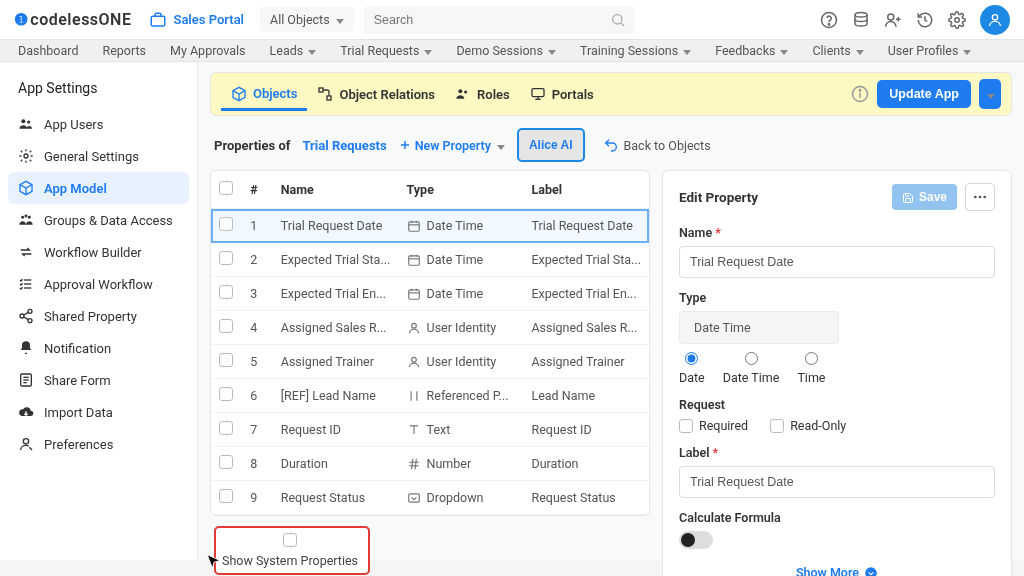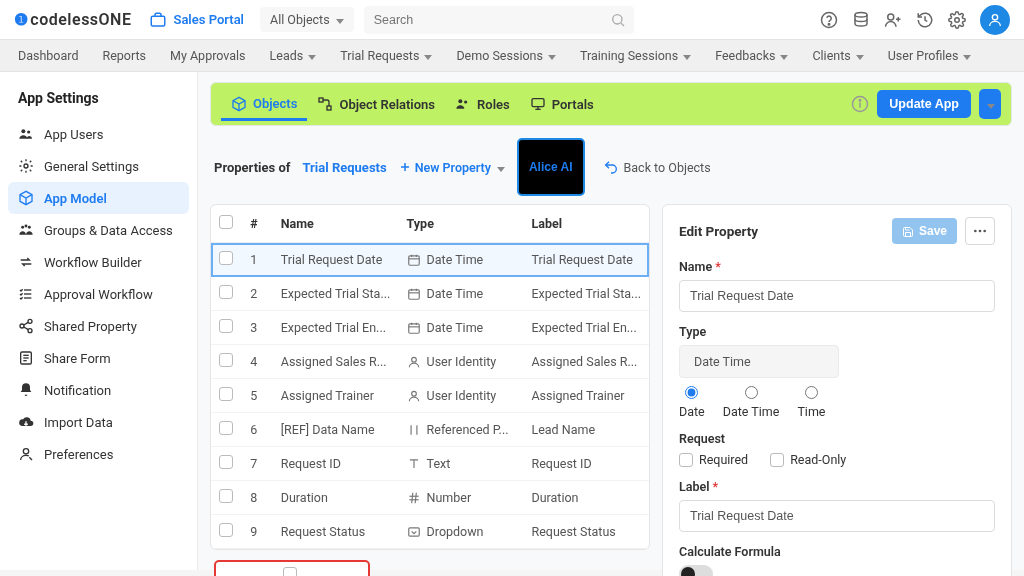--- a/index.html
+++ b/index.html
@@ -12,46 +12,46 @@
   .portal-selector svg { margin-right:6px;}
   .dropdown-chip { display:flex; align-items:center; background:#f7f7f7; padding:5px 10px; border-radius:4px; margin-left:16px; font-size:12.5px; color:#555; cursor:pointer;text-align:center;}
   .search-wrap { margin-left:10px; flex:0 0 270px;}
   .search-wrap .search { width:100%; border:none; background:#f7f7f7; padding:7px 30px 7px 10px; border-radius:4px; font-size:12.5px;}
   .search-wrap { position:relative;}
   .search-wrap .sicon{position:absolute; right:8px; top:6px; color:#aaa;}
   .topbar-right { margin-left:auto; display:flex; align-items:center; gap:14px; color:#555;}
   .avatar-circle{ width:30px; height:30px; border-radius:50%; background:#1e88e5; display:flex; align-items:center; justify-content:center; color:#fff;}
   .ticon{ width:18px; height:18px; color:#666; cursor:pointer;}
 
-  .navbar{ background:#f0f0f0; height:32px; display:flex; align-items:center; padding:0 18px; gap:24px; border-bottom:1px solid #e3e3e3;}
+  .navbar{ background:#f0f0f0; height:22px; display:flex; align-items:center; padding:0 18px; gap:24px; border-bottom:1px solid #e3e3e3;}
   .navbar a{ font-size:12.5px; color:#555; text-decoration:none; display:flex; align-items:center; gap:3px; cursor:pointer;}
   .caret::after{content:""; display:inline-block; border-left:4px solid transparent; border-right:4px solid transparent; border-top:5px solid #888; margin-left:2px;}
 
   .page { display:flex; height:calc(576px - 40px - 38px); }
   .sidebar{ width:198px; background:#fff; border-right:1px solid #eaeaea; padding:16px 8px;}
-  .sidebar h3{ font-size:14px; font-weight:700; padding:2px 10px 12px; color:#222;}
+  .sidebar h3{ font-size:14px; font-weight:400; padding:2px 10px 12px; color:#222;}
   .side-item{ display:flex; align-items:center; gap:10px; padding:8px 10px; font-size:13px; color:#333; border-radius:6px; cursor:pointer;}
   .side-item.active{ background:#e8f1fe; color:#1e7cf0; font-weight:600;}
   .side-item svg{ width:16px; height:16px; flex-shrink:0;}
 
   .main{ flex:1; padding:10px 12px 12px; background:#f8f9fa; min-width:0;}
-  .tabbar{ background:#bef264; border:1px solid #e5e5e5; border-radius:6px; display:flex; align-items:center; padding:0 10px; height:44px;}
+  .tabbar{ background:#fef9c3; border:1px solid #e5e5e5; border-radius:6px; display:flex; align-items:center; padding:0 10px; height:44px;}
   .tab{ display:flex; align-items:center; gap:6px; padding:8px 10px; font-size:13px; font-weight:600; color:#333; cursor:pointer;}
   .tab.active{ color:#1e7cf0; border-bottom:3px solid #1e7cf0; padding-bottom:6px;}
   .tab svg{width:16px;height:16px;}
   .tabbar .tabright{ margin-left:auto; display:flex; align-items:center; gap:8px;}
   .info-ic{ width:18px; height:18px; color:#999;}
   .update-btn{ background:#1e7cf0; color:#fff; border:none; border-radius:5px; padding:7px 12px; font-size:12.5px; font-weight:600; cursor:pointer;}
   .split-caret{ background:#1e7cf0; border:none; border-radius:5px; width:22px; height:30px; cursor:pointer; color:#fff;}
 
   .subbar{ display:flex; align-items:center; gap:12px; margin:12px 4px 8px 4px;}
   .subbar .label{ font-size:13px; font-weight:700; color:#333;}
   .subbar .entity{ color:#1e7cf0;font-weight:700;}
   .newprop{ color:#1e7cf0; font-size:12.5px; font-weight:600; display:flex; align-items:center; gap:4px; cursor:pointer;}
-  .alicebtn{ border:2px solid #1e88e5; border-radius:5px; background:#000000; color:#1e7cf0; font-weight:700; font-size:12px; padding:20px 10px; cursor:pointer;}
+  .alicebtn{ border:2px solid #1e88e5; border-radius:5px; background:#e5e5e5; color:#1e7cf0; font-weight:700; font-size:12px; padding:8px 10px; cursor:pointer;}
   .backbtn{ color:#555; font-size:12.5px; display:flex; align-items:center; gap:5px; cursor:pointer; margin-left:6px;}
 
   .content-split{display:flex; gap:12px;}
   .tablecard{ background:#fff; border:1px solid #e5e5e5; border-radius:6px; flex:1; min-width:0;}
   table{ width:100%; border-collapse:collapse; font-size:12.5px;}
   th{ text-align:left; font-weight:700; color:#333; padding:10px 8px; border-bottom:1px solid #eee;}
   td{ padding:8px 8px; color:#555; border-bottom:1px solid #f2f2f2; white-space:nowrap; overflow:hidden; text-overflow:ellipsis;}
   tr.selrow{ outline:2px solid #6bb0f7; outline-offset:-2px; background:#f2f8ff;}
   .cb{ width:14px; height:14px; border:1px solid #bbb; border-radius:3px; display:inline-block; background:#fff;}
   .typecell{display:flex; align-items:center; gap:6px; color:#555;}
@@ -238,34 +238,34 @@
       <svg viewBox="0 0 24 24" fill="none" stroke="currentColor" stroke-width="2">
           <circle cx="18" cy="5" r="3"></circle>
           <circle cx="6" cy="12" r="3"></circle>
           <circle cx="18" cy="19" r="3"></circle>
           <line x1="8.6" y1="10.5" x2="15.4" y2="6.5"></line>
           <line x1="8.6" y1="13.5" x2="15.4" y2="17.5"></line>
         </svg>
       <span>Shared Property</span>
     </div>
     <div class="side-item">
+      <svg viewBox="0 0 24 24" fill="currentColor">
+          <path d="M12 2a6 6 0 0 0-6 6v4l-2 3h16l-2-3V8a6 6 0 0 0-6-6z"></path>
+          <path d="M10 19a2 2 0 0 0 4 0z"></path>
+        </svg>
+      <span>Notification</span>
+    </div>
+    <div class="side-item">
       <svg viewBox="0 0 24 24" fill="none" stroke="currentColor" stroke-width="2">
           <rect x="4" y="3" width="16" height="18" rx="2"></rect>
           <line x1="8" y1="8" x2="16" y2="8"></line>
           <line x1="8" y1="12" x2="16" y2="12"></line>
           <line x1="8" y1="16" x2="13" y2="16"></line>
         </svg>
       <span>Share Form</span>
-    </div>
-    <div class="side-item">
-      <svg viewBox="0 0 24 24" fill="currentColor">
-          <path d="M12 2a6 6 0 0 0-6 6v4l-2 3h16l-2-3V8a6 6 0 0 0-6-6z"></path>
-          <path d="M10 19a2 2 0 0 0 4 0z"></path>
-        </svg>
-      <span>Notification</span>
     </div>
     <div class="side-item">
       <svg viewBox="0 0 24 24" fill="currentColor">
           <path d="M19 18a4 4 0 0 0 0-8 6 6 0 0 0-11.3-2A5 5 0 0 0 6 18z"></path>
           <path d="M12 11v6m0 0-2.5-2.5M12 17l2.5-2.5" stroke="#fff" stroke-width="2" fill="none"></path>
         </svg>
       <span>Import Data</span>
     </div>
     <div class="side-item">
       <svg viewBox="0 0 24 24" fill="none" stroke="currentColor" stroke-width="2">
@@ -440,21 +440,21 @@
                         <path d="M4 21c0-4 3.6-7 8-7s8 3 8 7"></path>
                       </svg>
                       <span>User Identity</span>
                     </span>
                   </td>
                   <td>Assigned Trainer</td>
                 </tr>
                 <tr>
                   <td><span class="cb"></span></td>
                   <td>6</td>
-                  <td>[REF] Data Name</td>
+                  <td>[REF] Lead Name</td>
                   <td>
                     <span class="typecell">
                       <svg viewBox="0 0 24 24" fill="none" stroke="currentColor" stroke-width="2">
                         <path d="M7 4v16M17 4v16"></path>
                       </svg>
                       <span>Referenced P...</span>
                     </span>
                   </td>
                   <td>Lead Name</td>
                 </tr>

